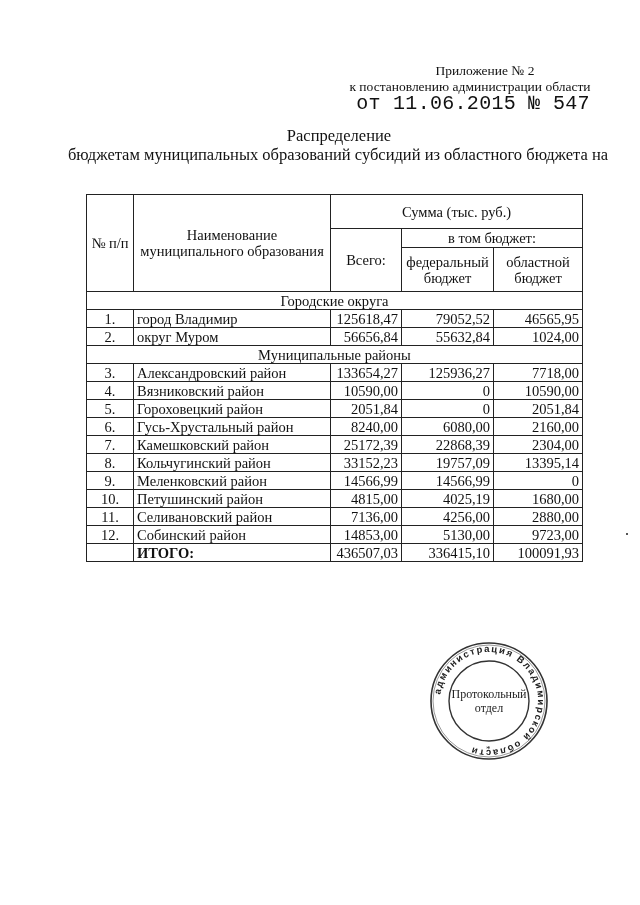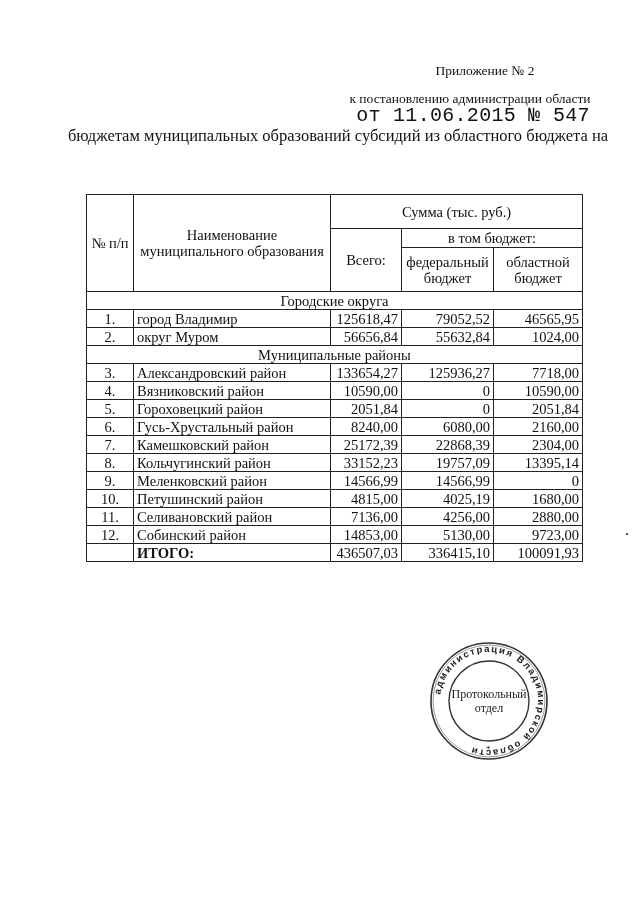--- a/index.html
+++ b/index.html
@@ -1,20 +1,20 @@
 <!DOCTYPE html>
 <html><head>
 <meta charset="utf-8">
 <style>
   html, body { margin:0; padding:0; background:#ffffff; }
   body { width:640px; height:905px; position:relative; overflow:hidden;
          font-family:"Liberation Serif", serif; color:#111; }
   .appendix { position:absolute; right:40px; top:63px; text-align:center; width:250px; font-size:13.5px; line-height:16px; }
   .appendix .l1 { margin-left:20px; }
-  .appendix .l2 { margin-left:-10px; white-space:nowrap;margin-top:12px; }
+  .appendix .l2 { margin-left:-10px; white-space:nowrap; }
   .appendix .l3 { font-family:"Liberation Mono", "DejaVu Sans Mono", monospace; font-size:20px; margin-top:1px; margin-left:-4px; letter-spacing:0.3px; }
   .title { position:absolute; left:0; width:640px; top:126px; text-align:center; font-size:16.5px; line-height:19px; }
   .title .t1 { margin-left:38px; }
   .title .t2, .title .t3 { margin-left:36px; white-space:nowrap; }
   table.dist { position:absolute; left:86px; top:194px; border-collapse:collapse; font-size:14.5px; table-layout:fixed; }
   table.dist td, table.dist th { border:1px solid #222; padding:0 3px; font-weight:normal; line-height:16px; }
   th { text-align:center; vertical-align:middle; }
   .c-no { width:47px; } .c-name { width:197px; } .c-total { width:71px; } .c-fed { width:92px; } .c-reg { width:89px; }
   .h1 { height:34px; } .h2 { height:19px; } .h3 { height:44px; }
   .sec td { text-align:center; height:17px; }
@@ -30,20 +30,21 @@
 </head>
 <body>
 
 <div class="appendix">
   <div class="l1">Приложение № 2</div>
   <div class="l2">к постановлению администрации области</div>
   <div class="l3">от 11.06.2015 № 547</div>
 </div>
 
 <div class="title">
+  <div class="t1">Распределение</div>
   <div class="t2">бюджетам муниципальных образований субсидий из областного бюджета на</div>
 </div>
 
 <table class="dist">
   <colgroup>
     <col class="c-no">
       <col class="c-name">
       <col class="c-total">
       <col class="c-fed">
       <col class="c-reg">

